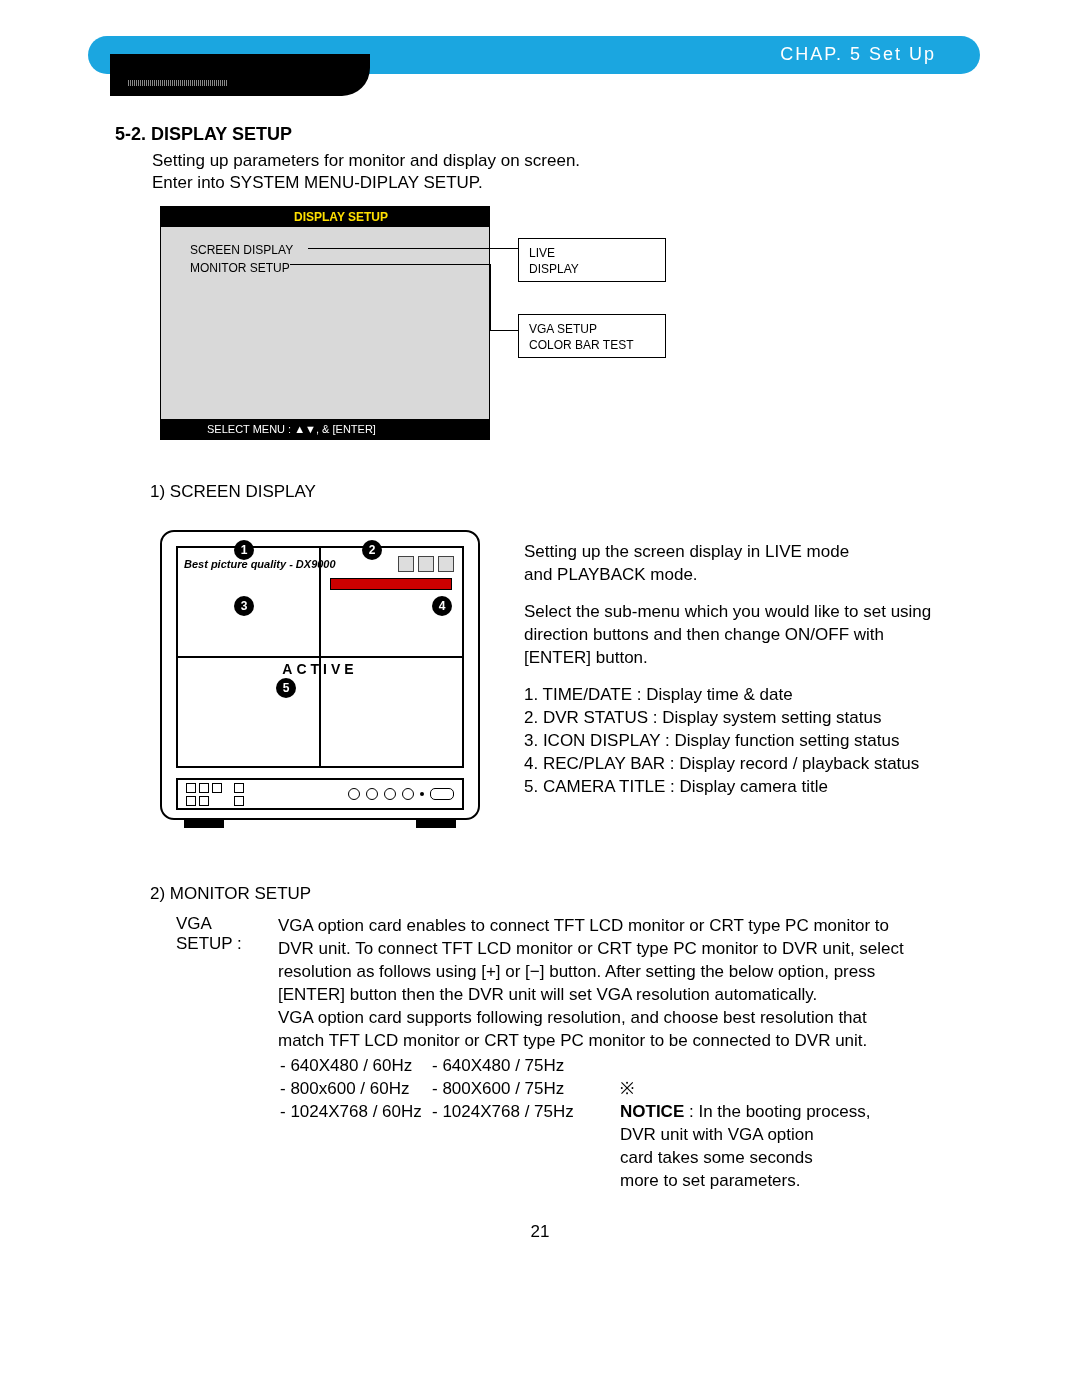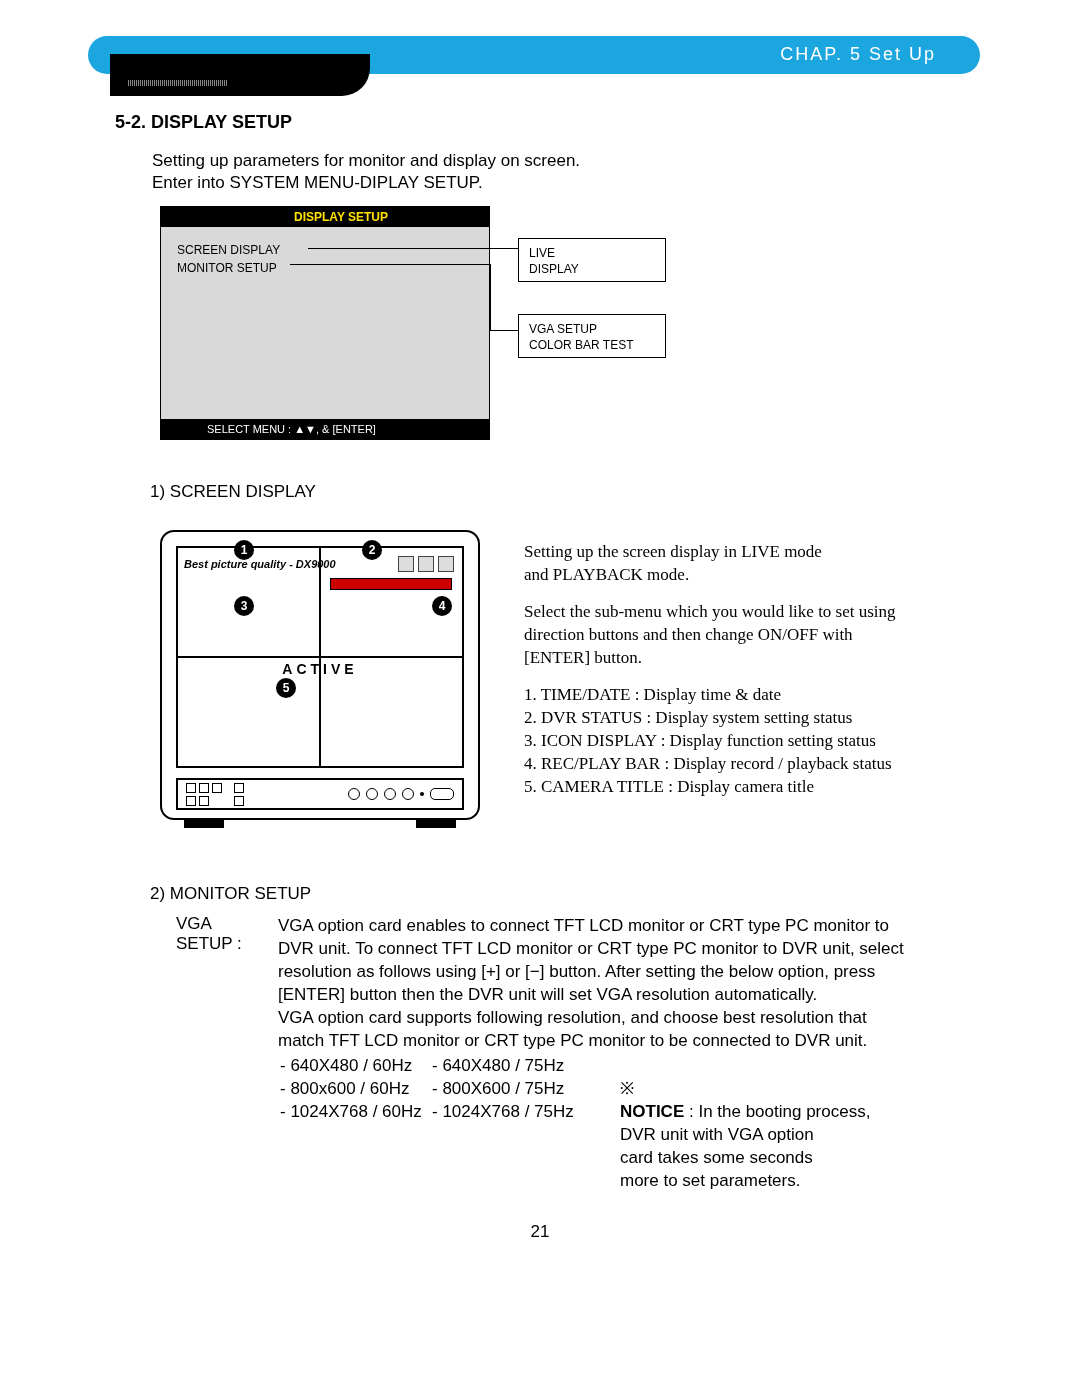--- a/index.html
+++ b/index.html
@@ -48,21 +48,21 @@
     left: 128px;
     top: 80px;
     width: 100px;
     height: 6px;
     background: repeating-linear-gradient(90deg,#888 0 1px,#000 1px 2px);
   }
   
   .sect-title {
     position: absolute;
     left: 115px;
-    top: 112px;
+    top: 124px;
     font-weight: bold;
     font-size: 18px;
   }
   .intro {
     position: absolute;
     left: 152px;
     top: 150px;
     font-size: 17px;
     line-height: 22px;
     white-space: pre-line;
@@ -82,21 +82,21 @@
     height: 20px;
     background: #000;
     color: #ffe000;
     font-size: 12px;
     font-weight: bold;
     text-align: center;
     line-height: 20px;
     padding-left: 32px;
   }
   .menu-body {
-    padding: 14px 16px;
+    padding: 14px 29px;
     font-size: 12px;
     line-height: 18px;
   }
   .menu-footer {
     position: absolute;
     left: 0;
     right: 0;
     bottom: 0;
     height: 20px;
     background: #000;
@@ -205,21 +205,20 @@
   .dot { width:4px; height:4px; border-radius:50%; background:#000;}
   .pill { width: 22px; height: 10px; border-radius: 5px;}
   
   .rs-block {
     position: absolute;
     left: 524px;
     top: 540px;
     width: 470px;
     font-size: 17px;
     line-height: 23px;
-    font-family: Liberation Serif, serif;
   }
   .rs-block p { margin: 0 0 14px 0; white-space: pre-line;}
   
   .h-monitor { position: absolute; left: 150px; top: 884px; font-size: 17px; }
   .vga-label { position:absolute; left:176px; top:914px; font-size:17px; width:90px;}
   .vga-body {
     position: absolute;
     left: 278px;
     top: 914px;
     width: 690px;

